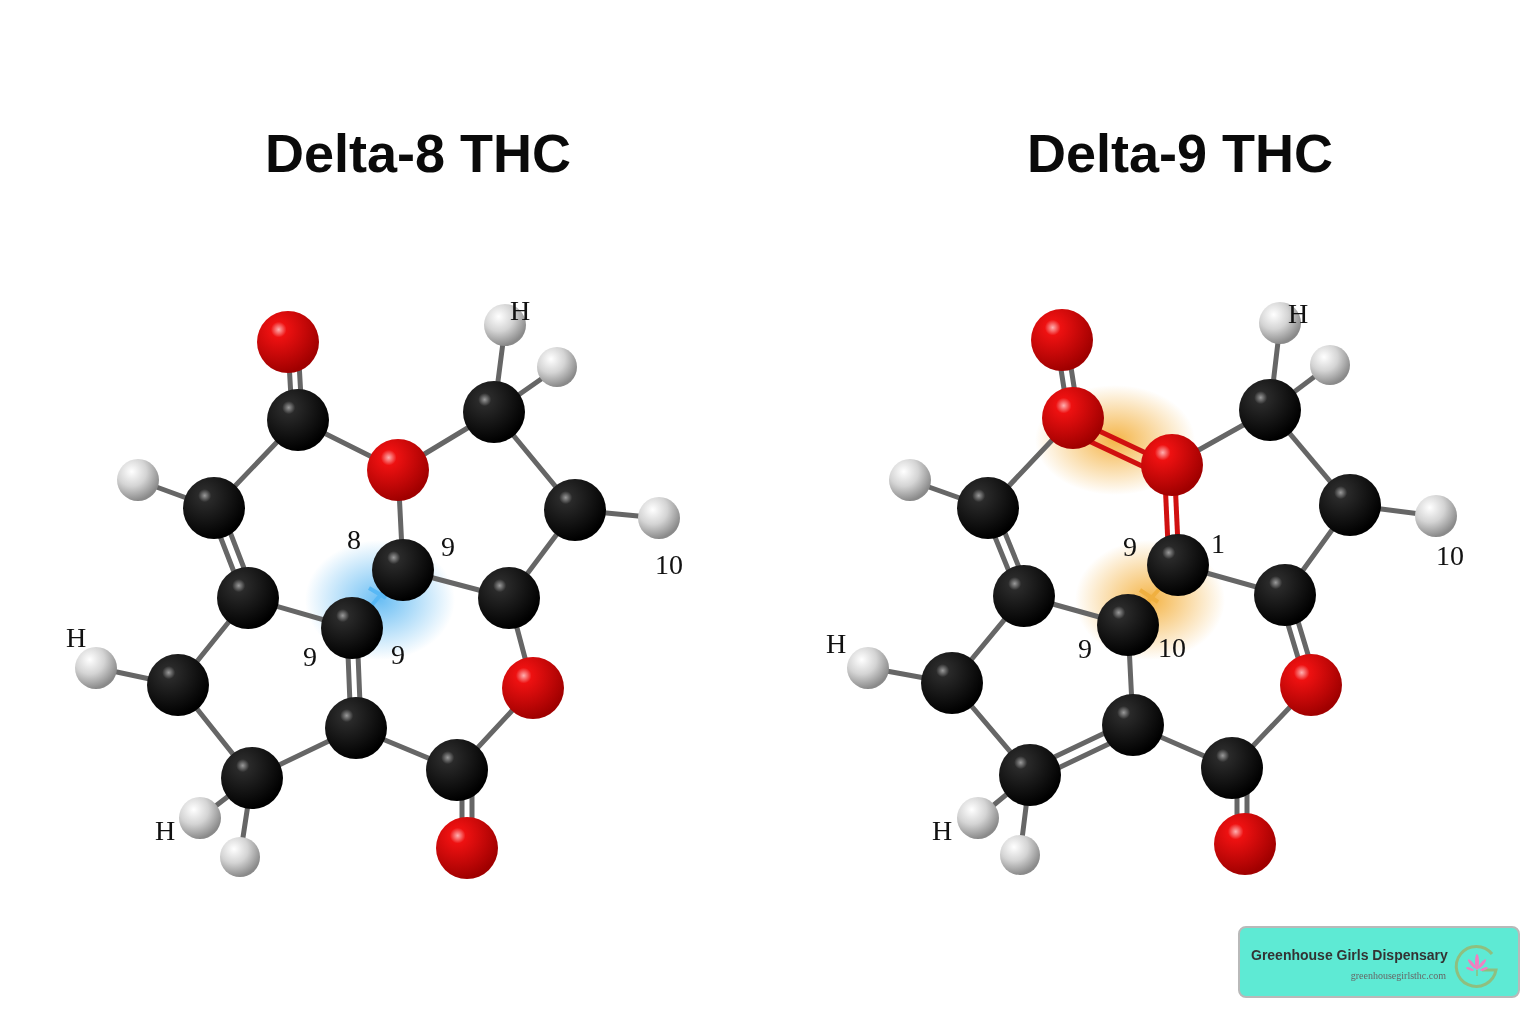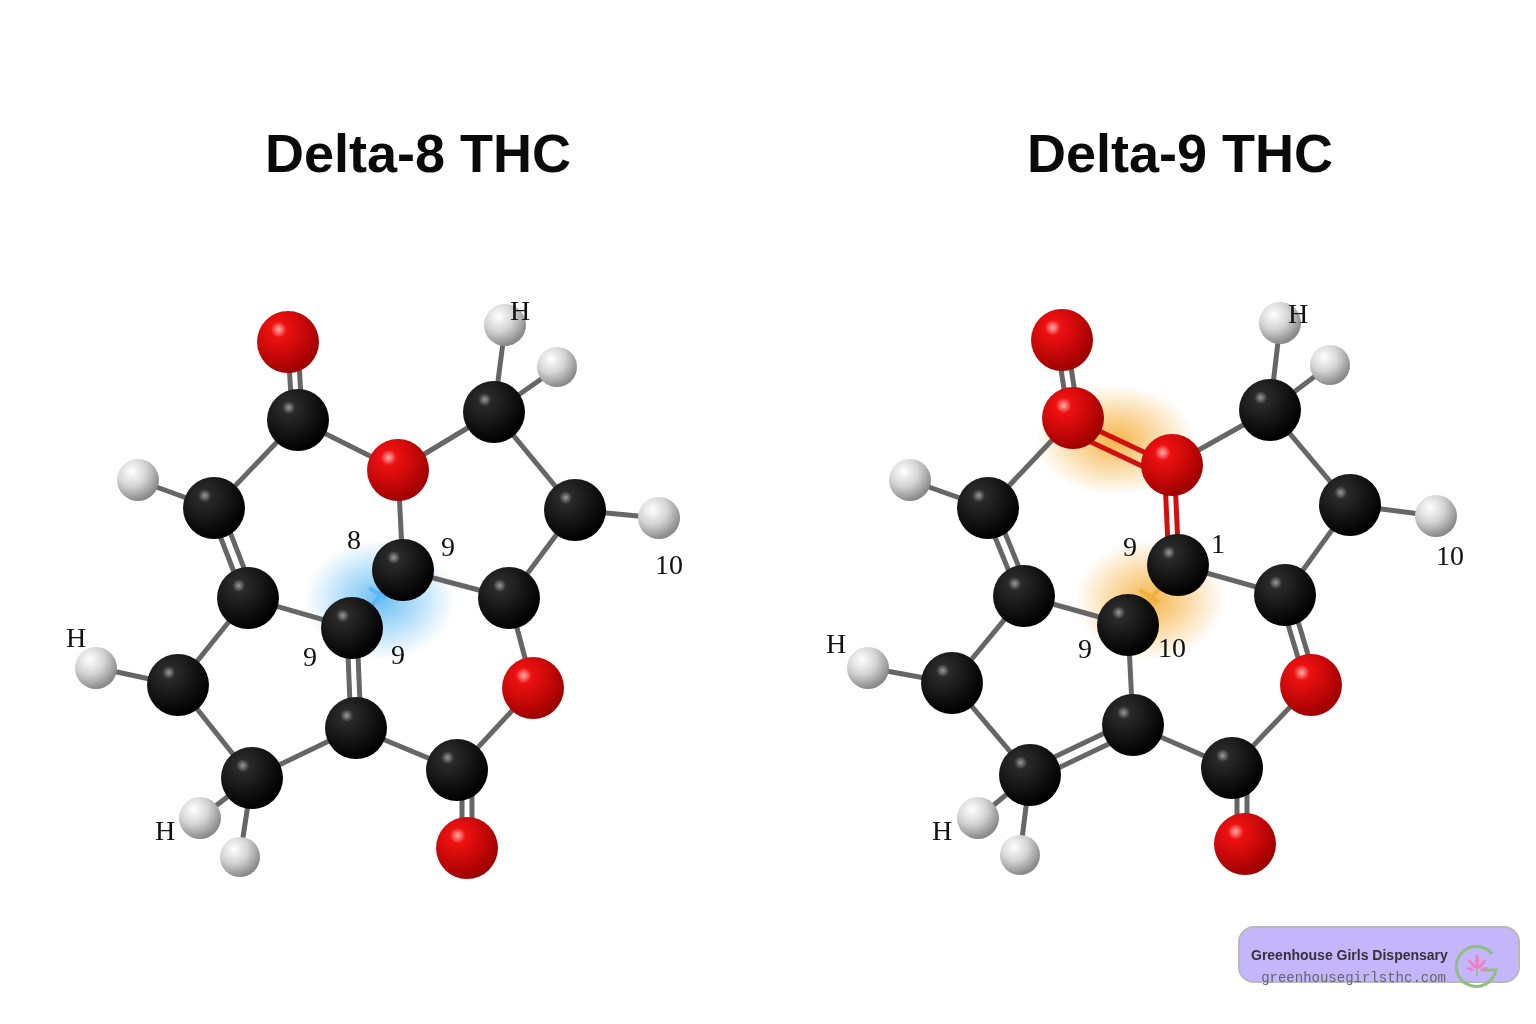--- a/index.html
+++ b/index.html
@@ -2,23 +2,23 @@
 <html><head>
 <meta charset="utf-8">
 <style>
   html,body{margin:0;padding:0;background:#ffffff;}
   body{width:1536px;height:1024px;position:relative;overflow:hidden;font-family:"Liberation Sans",sans-serif;}
   .title{position:absolute;top:122px;font-family:"Liberation Sans",sans-serif;font-weight:700;font-size:54px;color:#0a0a0a;letter-spacing:0px;margin-left:36px;}
   #t1{left:229px;}
   #t2{left:991px;}
   svg.mol{position:absolute;top:0;left:0;}
   .lbl{font-family:"Liberation Serif","DejaVu Serif",serif;font-size:28px;fill:#111;}
-  .badge{position:absolute;left:1238px;top:926px;width:282px;height:57px;border:2px solid #b9b9b9;border-radius:16px;background:#c4b5fd;box-sizing:border-box;}
+  .badge{position:absolute;left:1238px;top:926px;width:282px;height:72px;border:2px solid #b9b9b9;border-radius:8px;background:#5eead4;box-sizing:border-box;}
   .badge .name{position:absolute;left:11px;top:19px;font-weight:700;font-size:14px;color:#333;font-family:"Liberation Sans",sans-serif;}
-  .badge .url{position:absolute;right:72px;top:42px;font-size:14px;color:#666;font-family:Liberation Mono, monospace;}
+  .badge .url{position:absolute;right:72px;top:42px;font-size:10px;color:#666;font-family:Liberation Serif, serif;}
   .badge .logo{position:absolute;right:16px;top:14px;width:50px;height:50px;}
 </style>
 </head>
 <body>
 
 <div id="t1" class="title">Delta-8 THC</div>
 <div id="t2" class="title">Delta-9 THC</div>
 
 <svg class="mol" width="1536" height="1024" viewBox="0 0 1536 1024">
   <defs>

